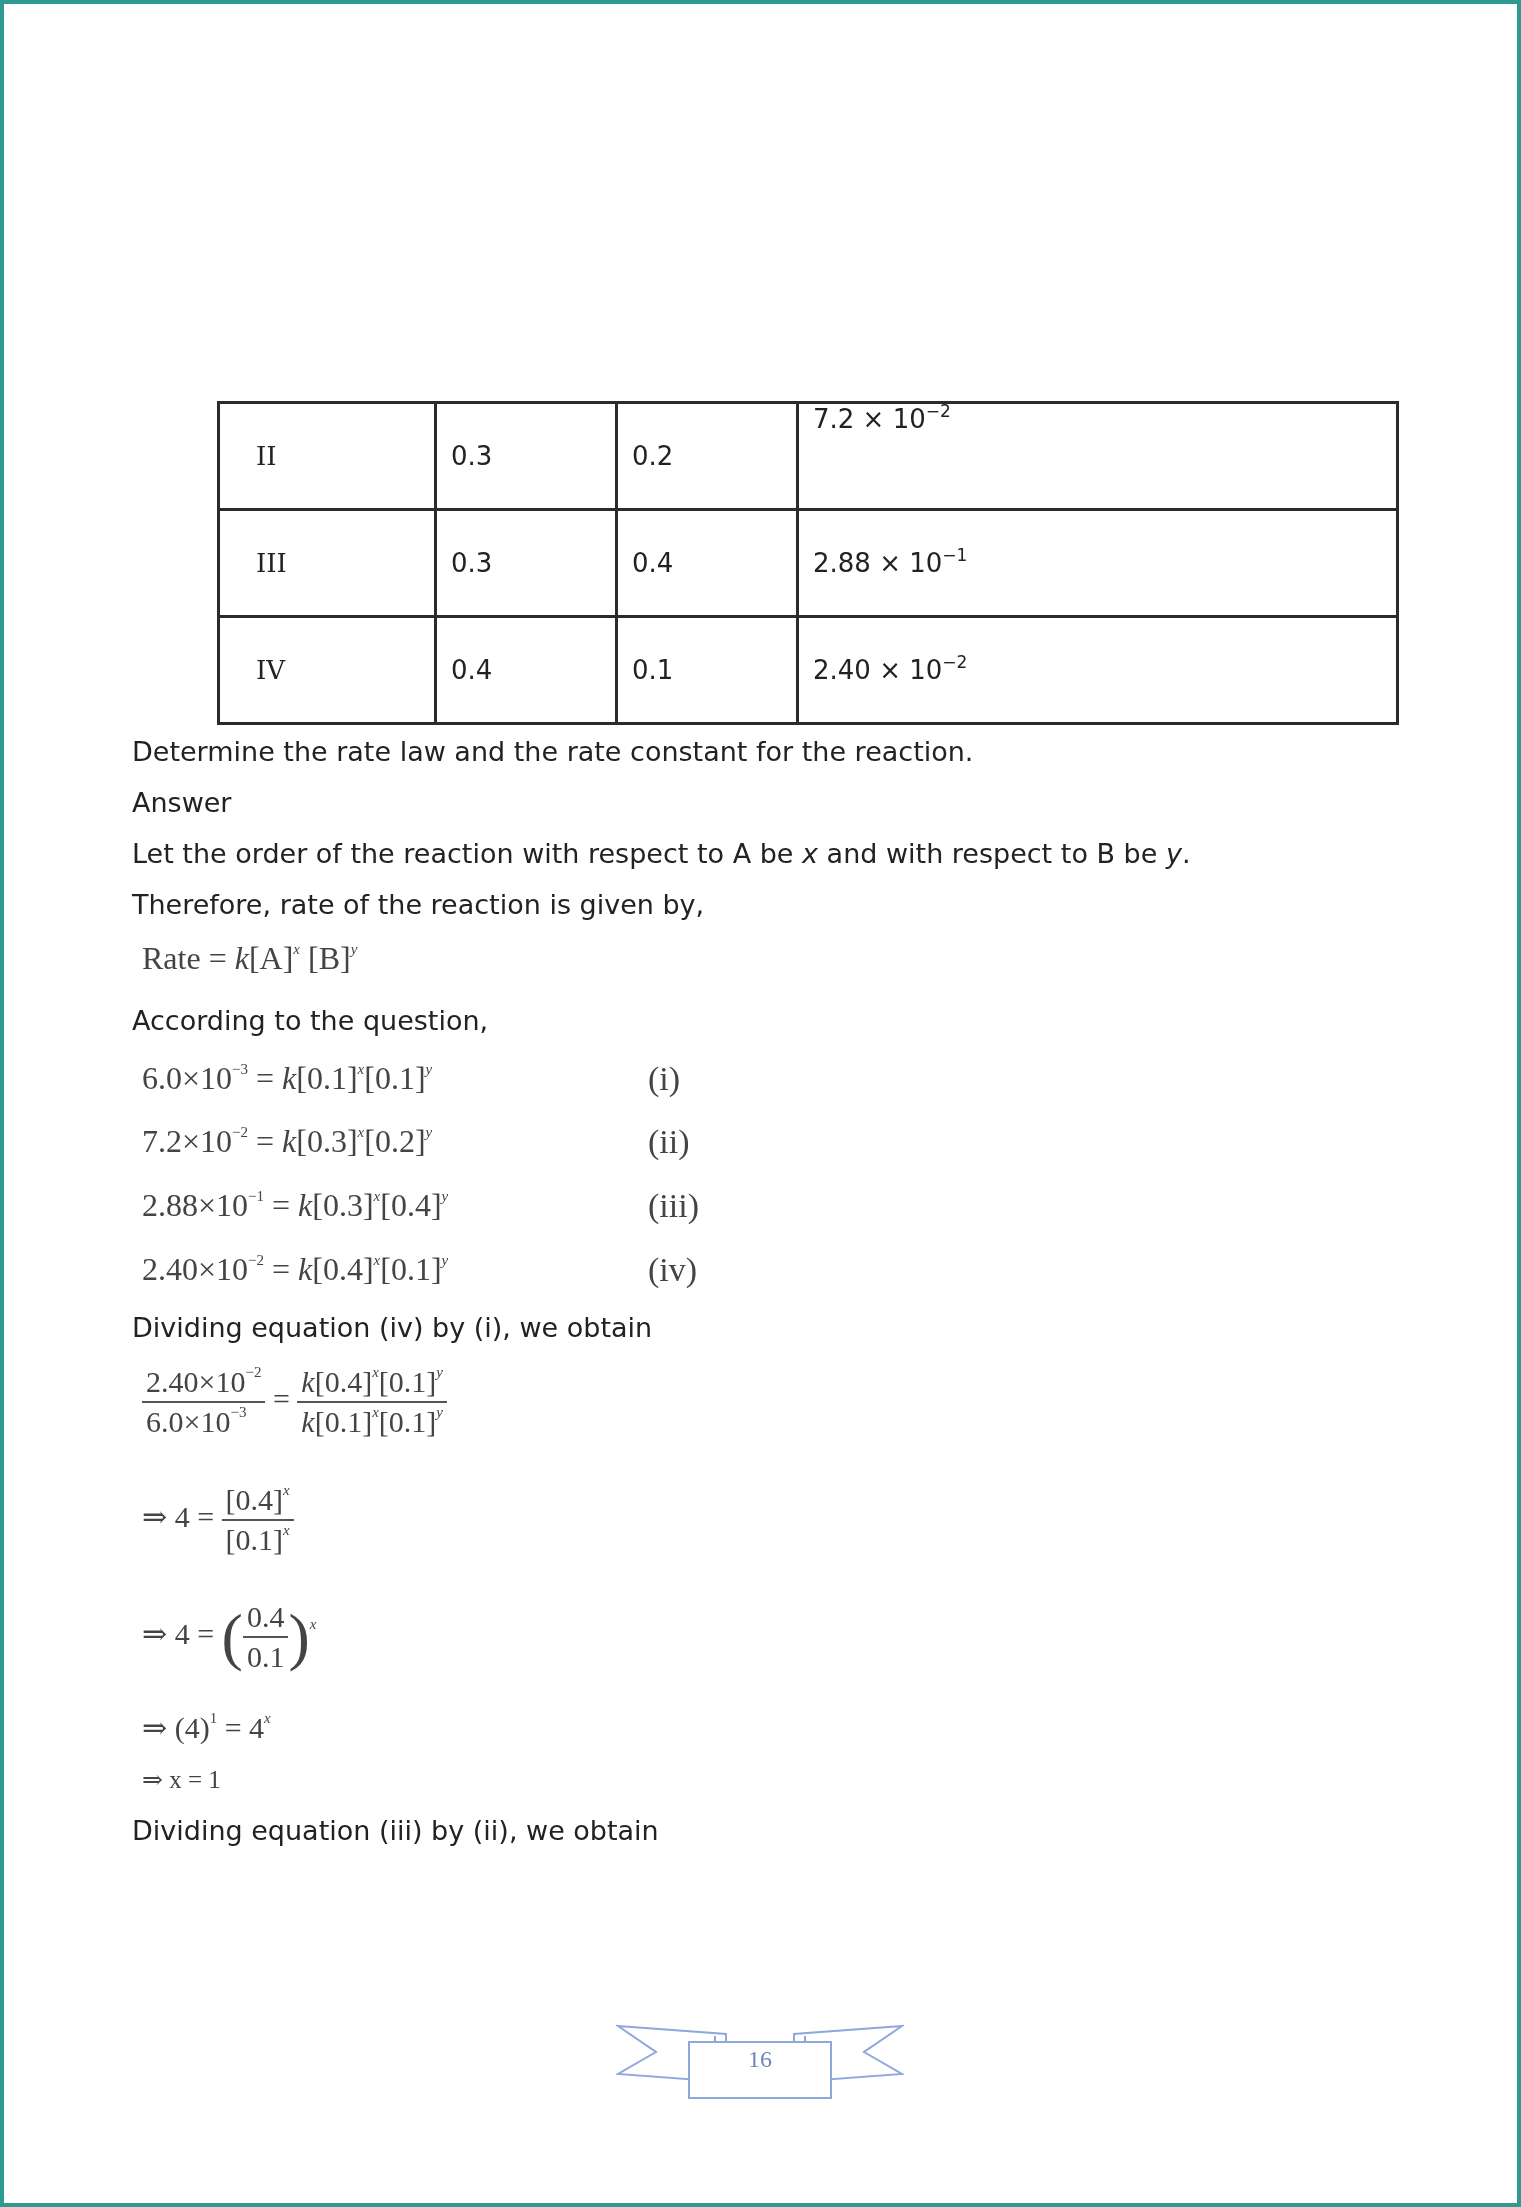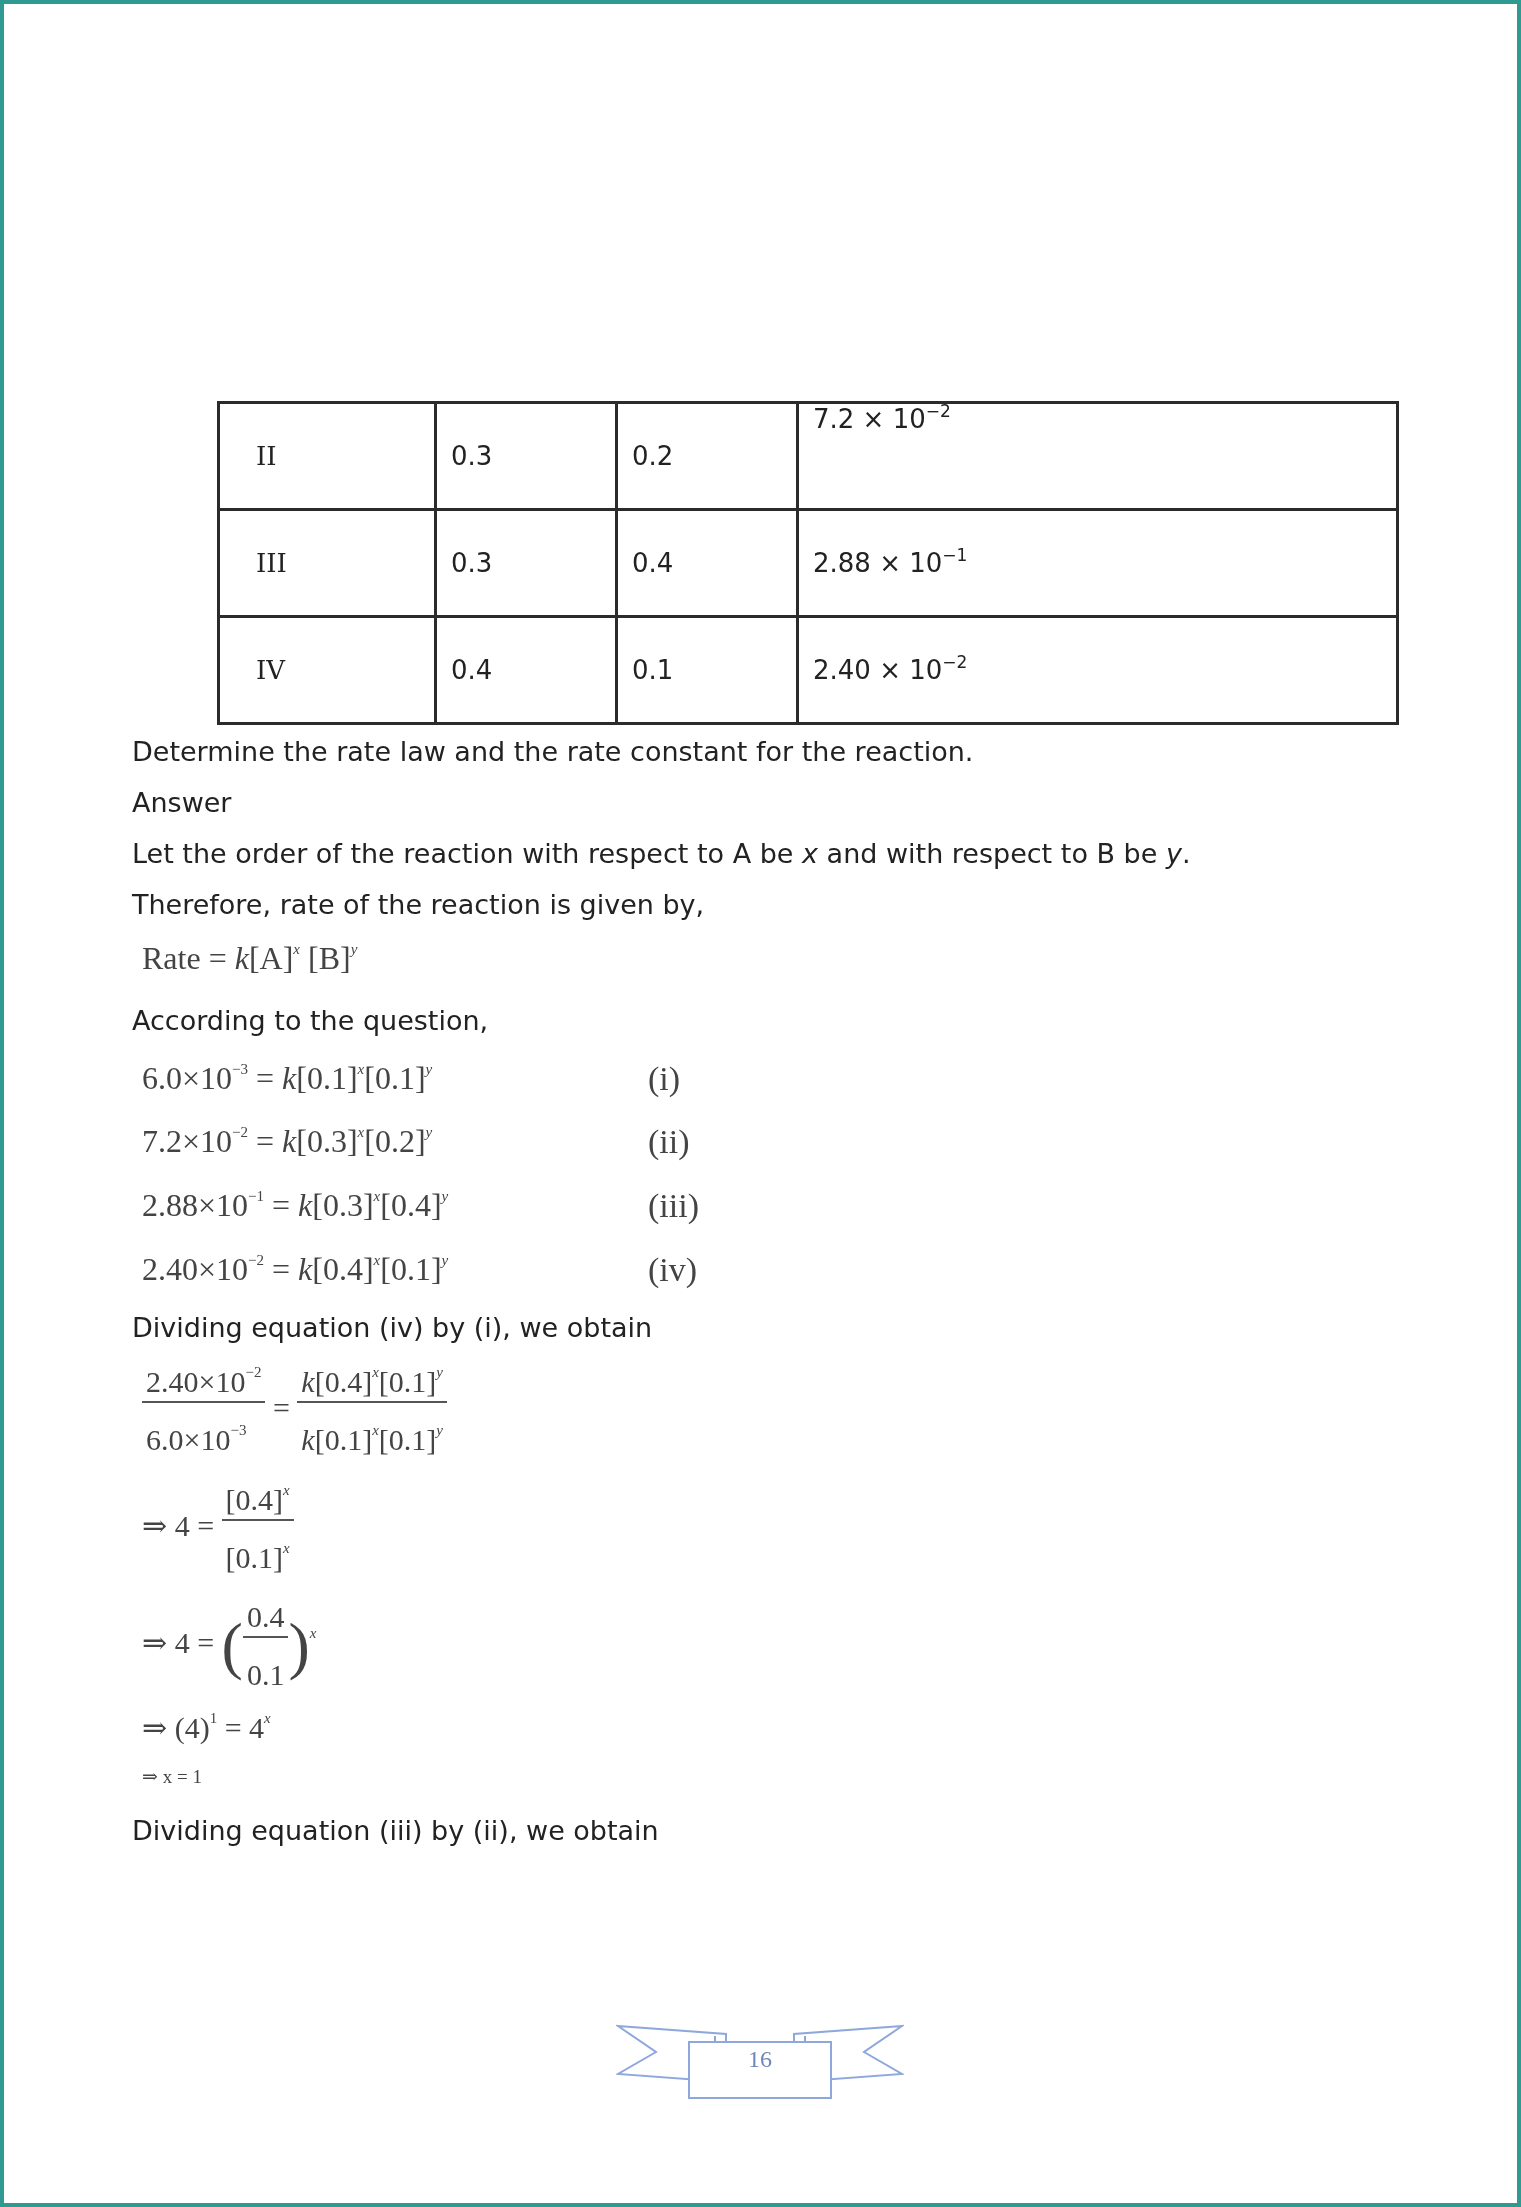--- a/index.html
+++ b/index.html
@@ -31,21 +31,21 @@
   .math {
     position: absolute; left: 142px;
     font-family: "Liberation Serif", "DejaVu Serif", serif; font-size: 32px; color: #444;
     white-space: nowrap;
   }
   .math i { font-style: italic; }
   .math sup { font-size: 15px; vertical-align: 15px; line-height: 0; }
   .eqlabel { position: absolute; left: 648px; font-family: "Liberation Serif", serif; font-size: 34px; color: #444; }
   .frac { display: inline-block; vertical-align: middle; text-align: left; }
   .frac .num { display: block; padding: 0 4px 2px; border-bottom: 2px solid #555; }
-  .frac .den { display: block; padding: 20px 4px 0; }
+  .frac .den { display: block; padding: 2px 4px 0; }
   .paren { font-size: 64px; vertical-align: middle; font-weight: 100; line-height: 1; }
   .footer { position: absolute; left: 616px; top: 2022px; width: 288px; height: 80px; }
   .footer svg { position: absolute; left: 0; top: 0; }
   .pagenum {
     position: absolute; left: 0; top: 24px; width: 288px; text-align: center;
     font-family: "Liberation Serif", serif; font-size: 24px; color: #6f86b9;
   }
 </style>
 </head>
 <body>
@@ -103,21 +103,21 @@
   =
   <span class="frac"><span class="num"><i>k</i><span>[0.4]</span><sup><i>x</i></sup><span>[0.1]</span><sup><i>y</i></sup></span><span class="den"><i>k</i><span>[0.1]</span><sup><i>x</i></sup><span>[0.1]</span><sup><i>y</i></sup></span></span>
 </div>
 
 <div class="math" style="top:1483px; font-size:30px"><span>⇒ 4 = </span><span class="frac"><span class="num"><span>[0.4]</span><sup><i>x</i></sup></span><span class="den"><span>[0.1]</span><sup><i>x</i></sup></span></span></div>
 
 <div class="math" style="top:1600px; font-size:30px"><span>⇒ 4 = </span><span class="paren">(</span><span class="frac"><span class="num">0.4</span><span class="den">0.1</span></span><span class="paren">)</span><sup><i>x</i></sup></div>
 
 <div class="math" style="top:1710px; font-size:30px"><span>⇒ (4)</span><sup>1</sup><span> = 4</span><sup><i>x</i></sup></div>
 
-<div class="math" style="top:1765px; font-size:19px">⇒ x = 1</div>
+<div class="math" style="top:1765px; font-size:25px">⇒ x = 1</div>
 
 <div class="para" style="top:1815px">Dividing equation (iii) by (ii), we obtain</div>
 
 <div class="footer">
   <svg width="288" height="80" viewBox="0 0 288 80">
     <g fill="#ffffff" stroke="#8fa8dc" stroke-width="2">
       <polygon points="2,4 110,12 110,60 2,52 40,30"></polygon>
       <polygon points="286,4 178,12 178,60 286,52 248,30"></polygon>
       <rect x="73" y="20" width="142" height="56"></rect>
       <line x1="99" y1="14" x2="99" y2="20"></line>

